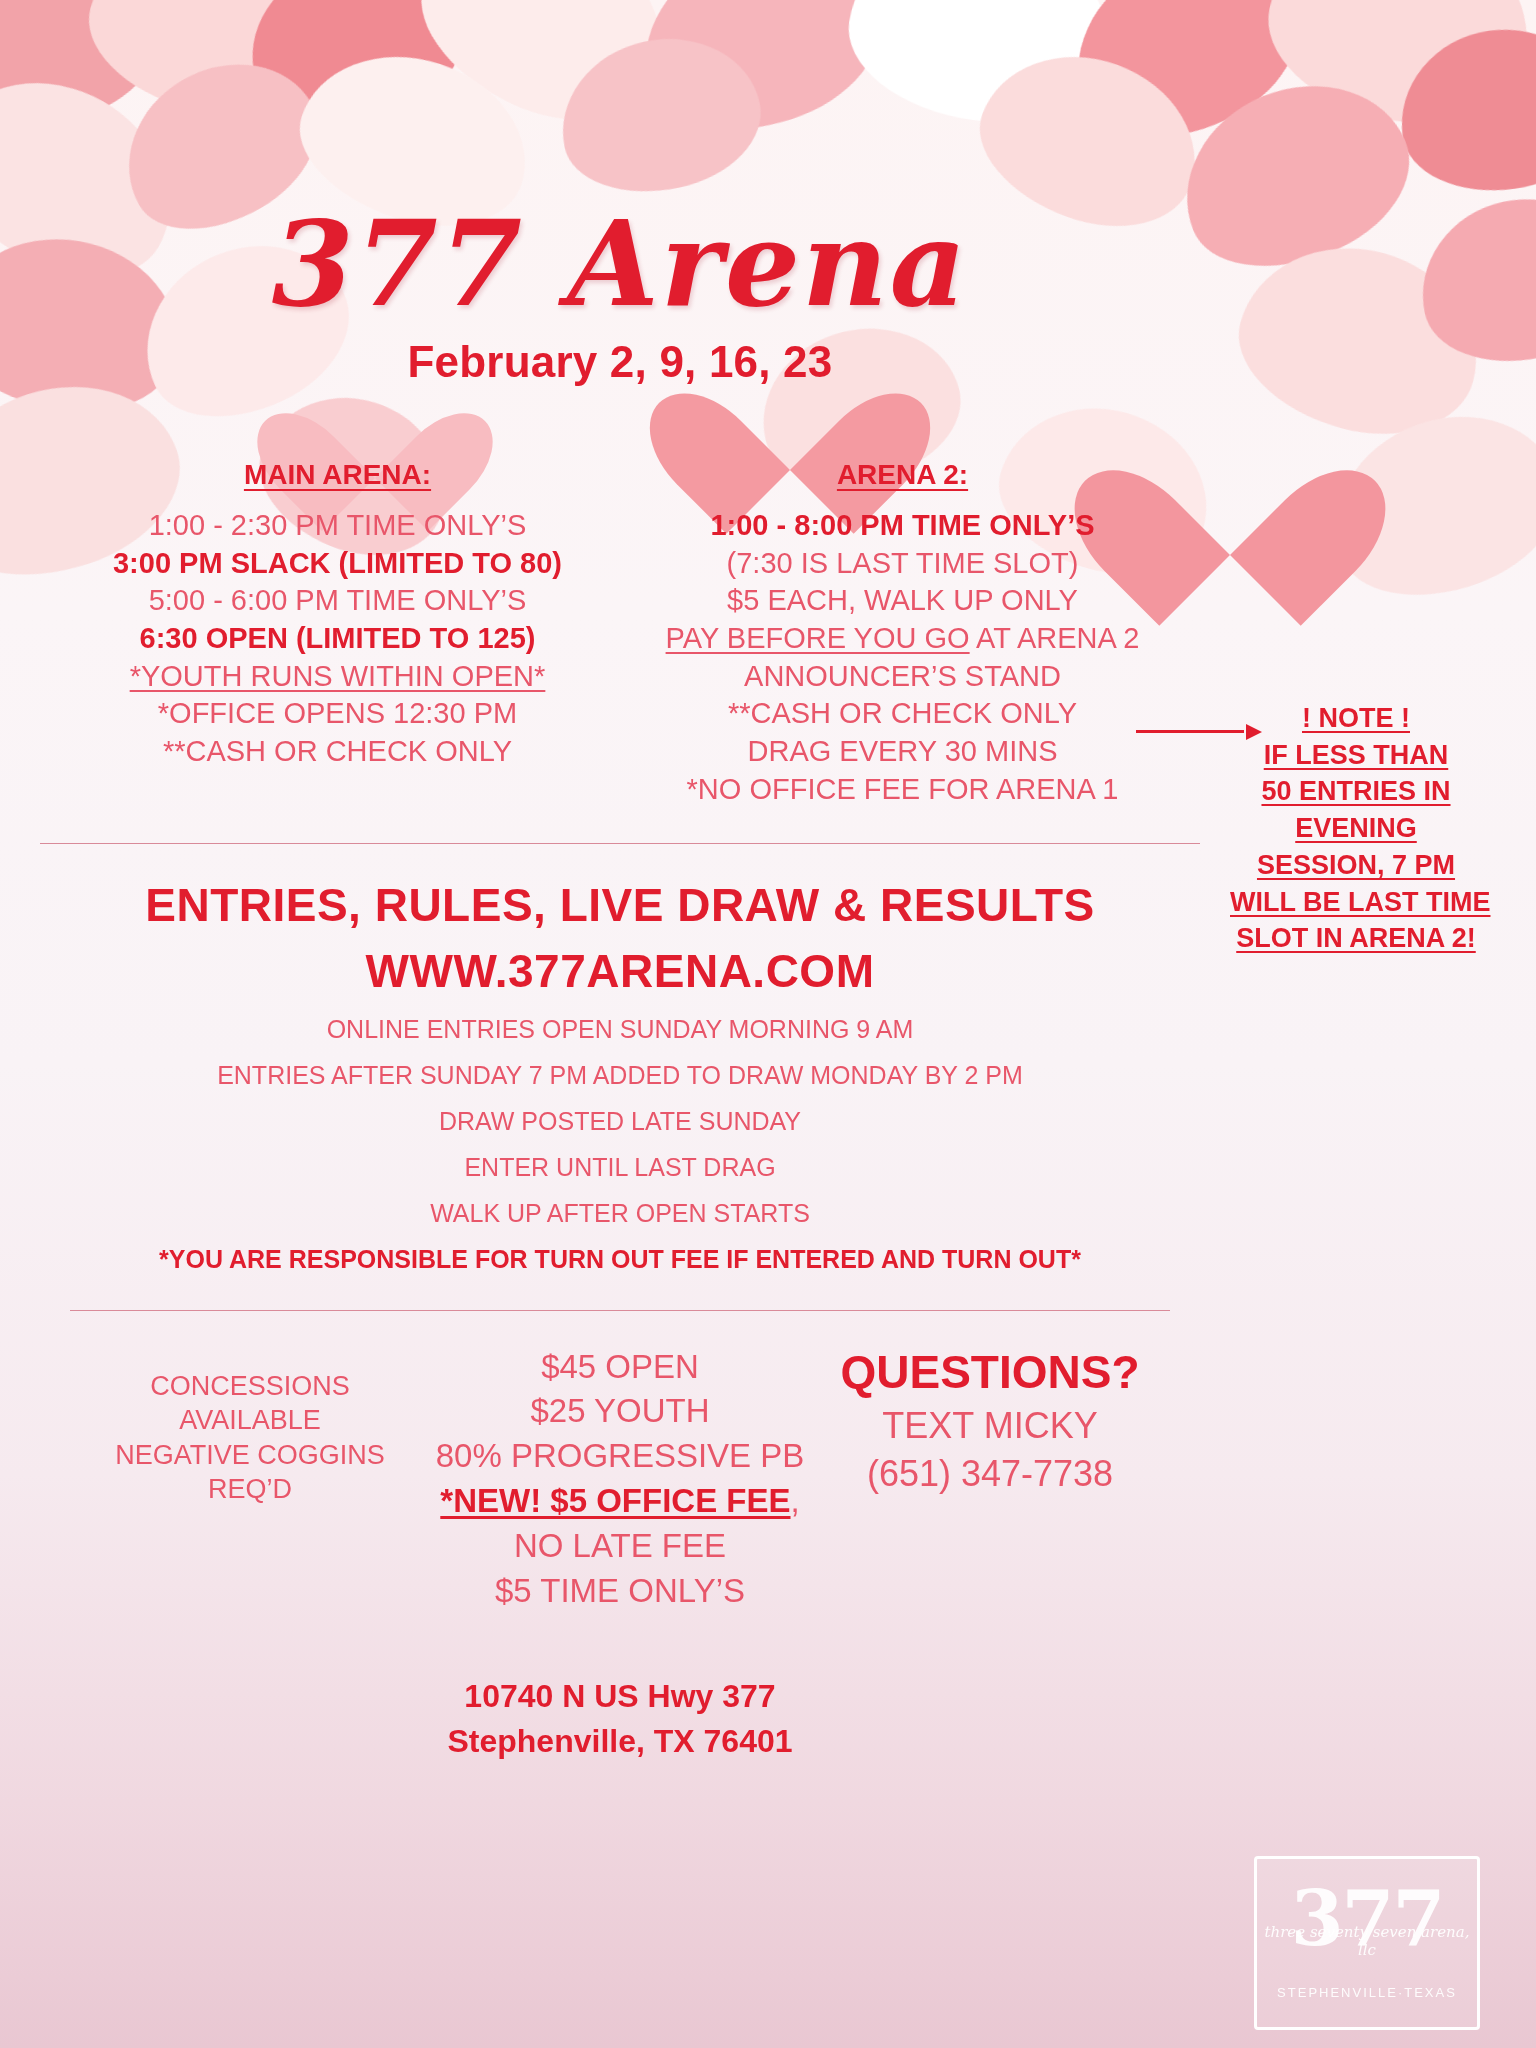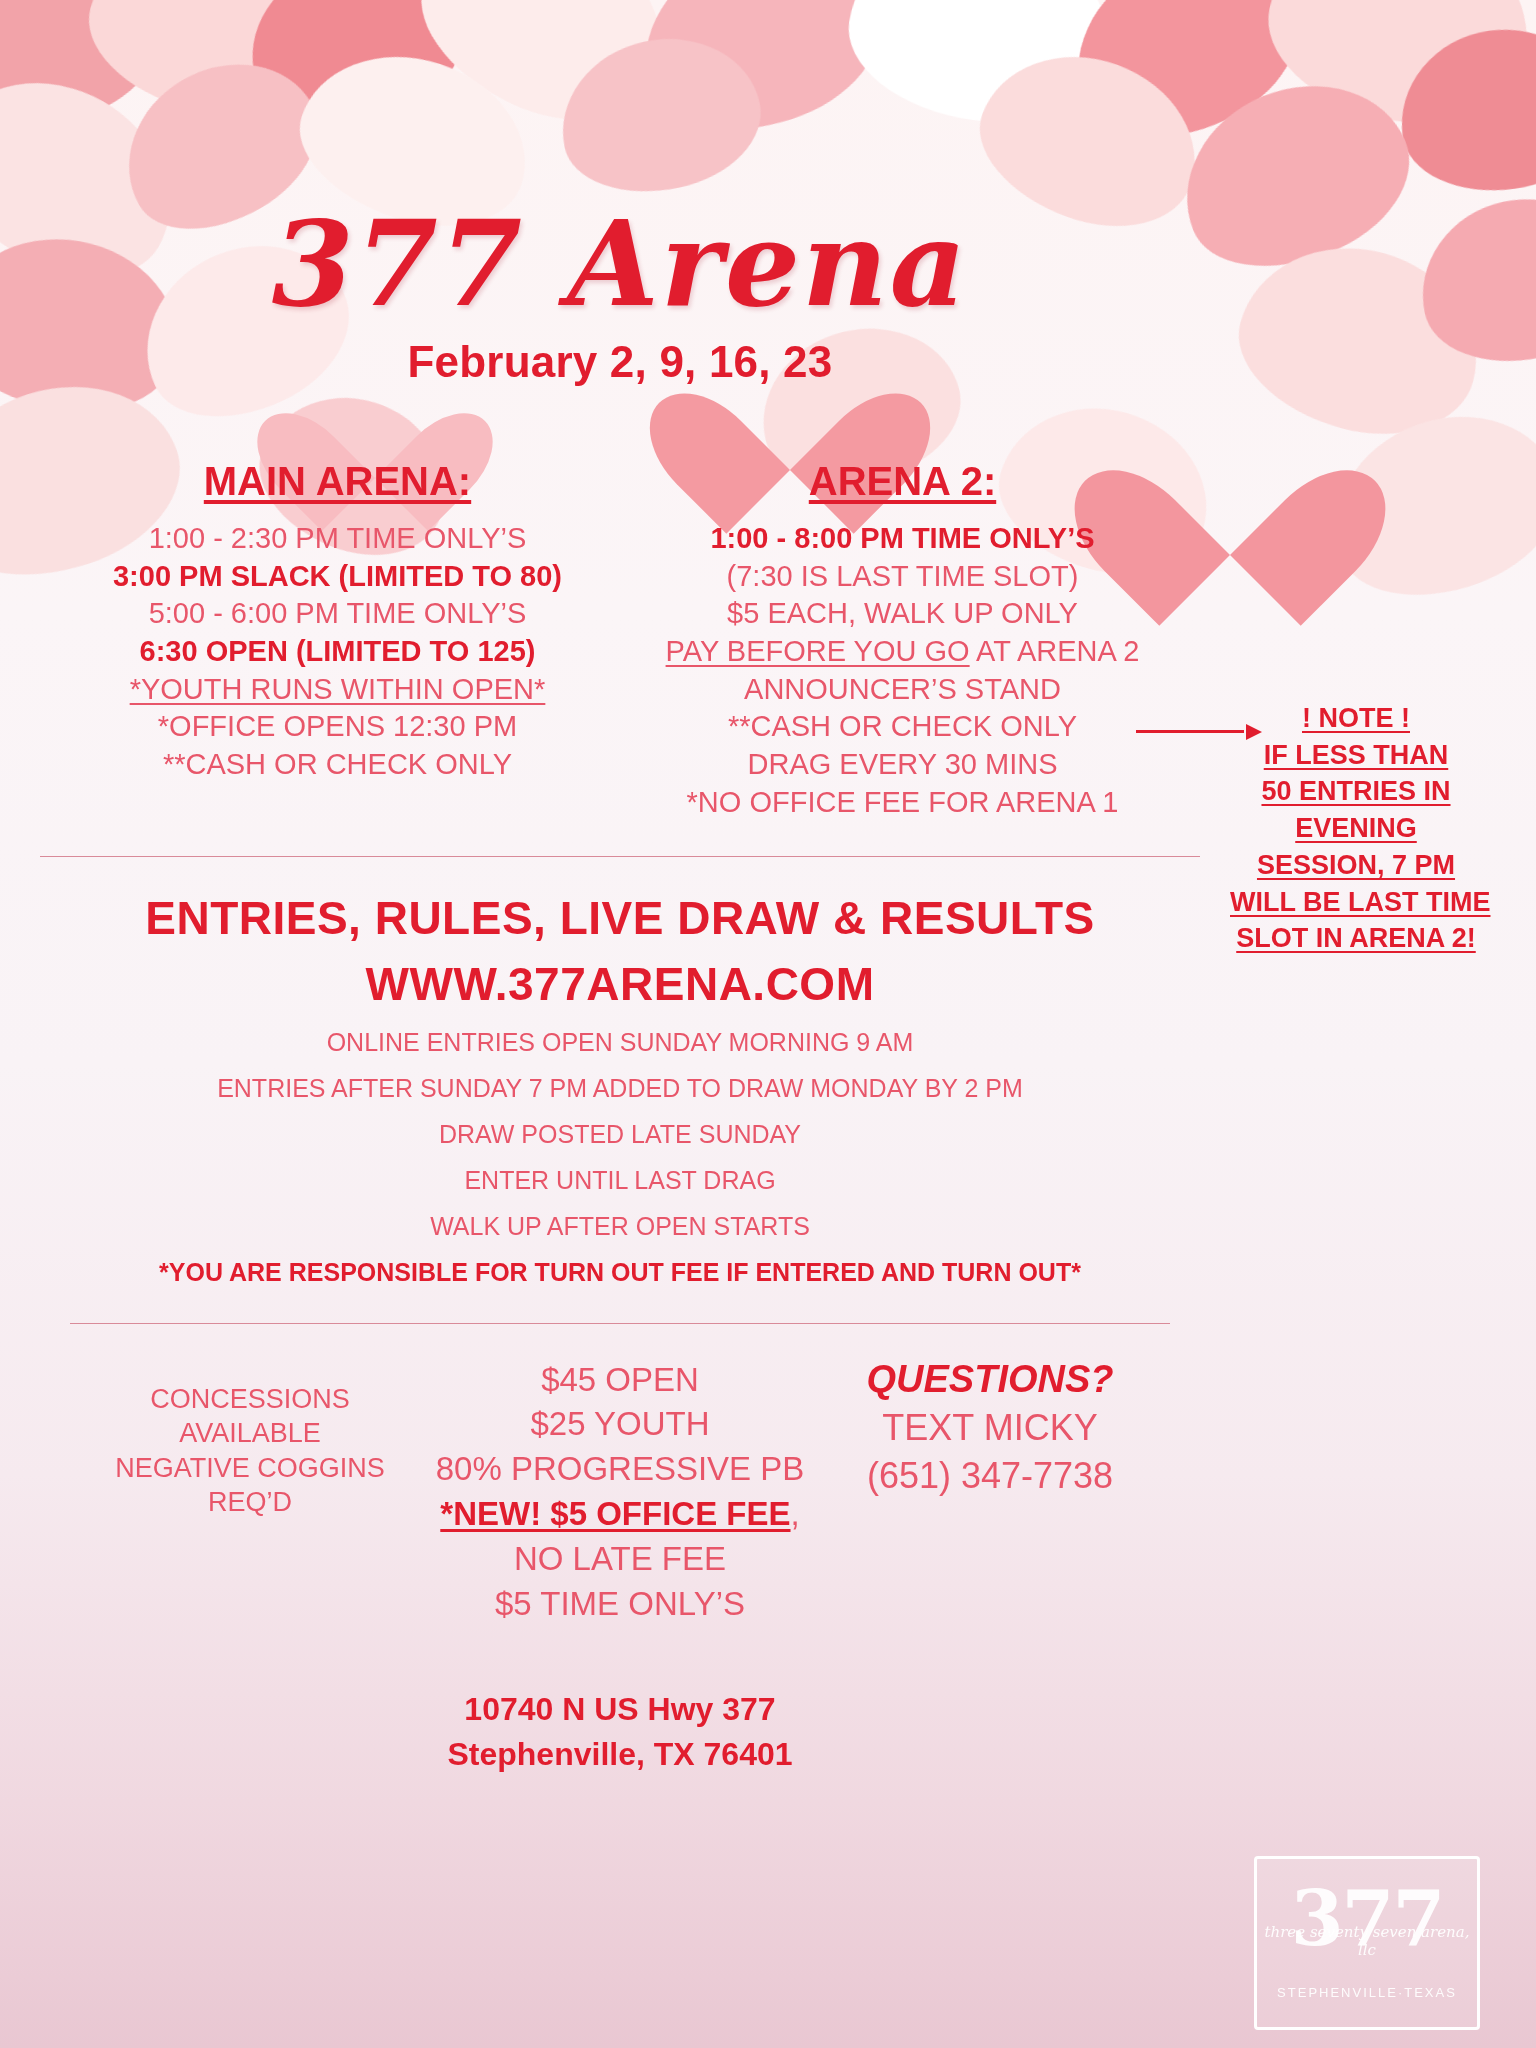--- a/index.html
+++ b/index.html
@@ -100,21 +100,21 @@
   }
   .col-two {
     width: 560px;
     text-align: center;
     margin-left: 10px;
   }
 
   .col-head {
     color: #e11d2e;
     font-weight: bold;
-    font-size: 40px;
+    font-size: 28px;
     text-decoration: underline;
     text-underline-offset: 5px;
     margin-bottom: 16px;
   }
 
   .line {
     color: #e8566a;
     font-size: 29px;
     line-height: 1.30;
     white-space: nowrap;
@@ -242,22 +242,21 @@
     text-decoration: underline;
     text-underline-offset: 4px;
   }
   .bot-right {
     width: 360px;
     text-align: center;
   }
   .q-head {
     color: #e11d2e;
     font-weight: bold;
-    font-size: 38px;
-    font-style: italic;
+    font-size: 46px;
   }
   .q-line {
     color: #e8566a;
     font-size: 36px;
     margin-top: 6px;
   }
 
   .address {
     text-align: center;
     color: #e11d2e;

